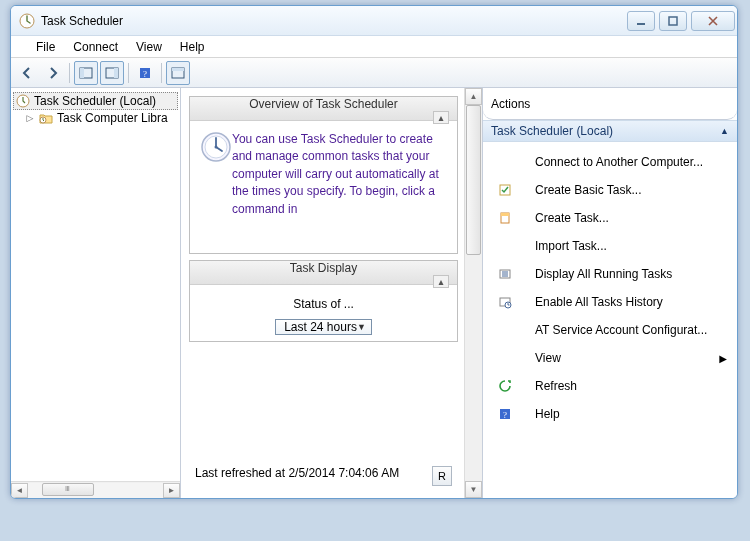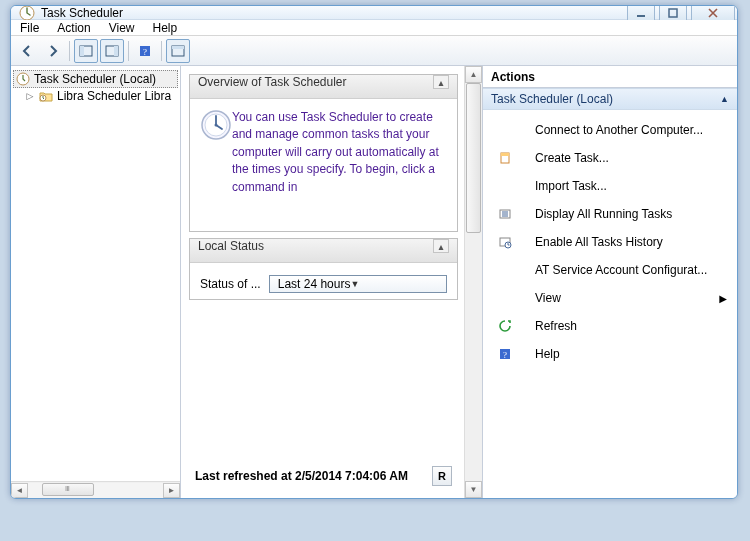--- a/index.html
+++ b/index.html
@@ -17,41 +17,41 @@
     left: 10px; top: 5px;
     width: 728px; height: 494px;
     background: #fff;
     border: 1px solid #6a9ecf;
     border-radius: 6px;
     box-shadow: 0 0 6px rgba(0,40,100,.3);
     display: flex; flex-direction: column;
     overflow: hidden;
   }
   .titlebar {
-    height: 14px;
+    height: 30px;
     background: linear-gradient(#f7fbff,#e4eef8);
     display: flex; align-items: center;
     padding: 0 2px 0 8px;
     border-bottom:1px solid #cddbea;
   }
   .titlebar .ticon { width:16px; height:16px; margin-right:6px;}
   .titlebar .title { flex:1; color:#000;}
   .winctl { display:flex; gap:4px; }
   .winbtn {
     width:28px; height:20px;
     border:1px solid #9fb9d4; border-radius:3px;
     background:linear-gradient(#f5faff,#d8e6f2);
     display:flex; align-items:center; justify-content:center;
     color:#4a6a8a; font-size:12px;
   }
   .winbtn.close{width:44px;}
   .menubar {
-    height:16px;
+    height:22px;
     display:flex; align-items:center;
-    padding:0 0;
+    padding:0 16px;
     border-bottom:1px solid #d6d6d6;
     background:#fff;
   }
   .menubar span{ padding:2px 9px; }
   .toolbar {
     height:30px;
     display:flex; align-items:center;
     gap:2px;
     padding:0 4px;
     background:linear-gradient(#fdfdfd,#eaeff5);
@@ -99,44 +99,45 @@
   .centerbody{flex:1;display:flex;min-height:0;}
   .centercol{flex:1;padding:8px 6px 4px 8px;display:flex;flex-direction:column;gap:6px;min-width:0;}
   .group{
     border:1px solid #bfbfbf;
     background:#fff;
     display:flex;flex-direction:column;
   }
   .grouphdr{
     height:24px;background:linear-gradient(#f4f4f4,#e2e2e2);
     border-bottom:1px solid #cfcfcf;
-    display:flex;padding:0 8px;
+    display:flex;align-items:center;padding:0 8px;
     color:#333;
+    flex-direction:column;
   }
   .grouphdr .collapse{margin-left:auto;font-size:10px;color:#555;border:1px solid #c4c4c4;background:#f2f2f2;width:16px;height:14px;display:flex;align-items:center;justify-content:center;}
   .groupbody{padding:10px 10px;display:flex;font-size:12px;color:#4c1d95;}
   .ov-text{flex:1;line-height:1.45;height:112px;overflow:hidden;}
   .clockicon{width:32px;height:32px;flex-shrink:0;}
-  .status-row{display:flex;align-items:center;gap:8px;padding:12px 10px 6px;}
+  .status-row{display:flex;align-items:center;gap:8px;padding:12px 10px 6px;flex-direction:column;}
   .select{
     flex:1;height:18px;border:1px solid #7a91aa;background:linear-gradient(#fff,#eef3f8);
     display:flex;align-items:center;justify-content:flex-start;padding:0 5px 0 8px;font-size:12px;
   }
   .select .car{font-size:9px;color:#333;}
   .summ-line{padding:6px 10px 10px;white-space:nowrap;overflow:hidden;text-overflow:ellipsis;}
-  .refresh-row{padding:8px 6px;display:flex;align-items:center;gap:12px;font-weight:bold;}
+  .refresh-row{padding:8px 6px;display:flex;gap:12px;}
   .rbtn{width:20px;height:20px;border:1px solid #aeb8c4;background:linear-gradient(#fdfdfd,#e8edf2);display:flex;align-items:center;justify-content:center;font-size:11px;}
 
   .vsb{width:18px;background:#f0f0f0;border-left:1px solid #ddd;display:flex;flex-direction:column;}
   .vsb .arrow{height:17px;border:1px solid #c4c4c4;background:linear-gradient(#fdfdfd,#e8e8e8);display:flex;align-items:center;justify-content:center;font-size:8px;color:#666;}
   .vsb .track{flex:1;position:relative;}
   .vsb .thumb{position:absolute;top:0;left:1px;right:1px;height:150px;border:1px solid #b8b8b8;background:linear-gradient(90deg,#f8f8f8,#e4e4e4);border-radius:2px;}
 
   .actionspane{width:254px;display:flex;flex-direction:column;background:#fff;}
-  .actionshdr{height:22px;border-bottom:1px solid #c6cedb;display:flex;align-items:center;padding:0 8px;font-weight:bold;}
+  .actionshdr{height:32px;border-bottom:1px solid #c6cedb;display:flex;align-items:center;padding:0 8px;font-weight:normal;border-radius:10px;}
   .actbody{flex:1;overflow:hidden;}
   .actsec{
     height:22px;background:linear-gradient(#eaf2fb,#d5e4f4);
     border-top:1px solid #cddbea;border-bottom:1px solid #cddbea;
     display:flex;align-items:center;padding:0 8px;color:#1a3a6a;
   }
   .actsec .car{margin-left:auto;font-size:9px;}
   .actlist{padding:6px 0;}
   .actitem{
     height:28px;display:flex;align-items:center;gap:22px;
@@ -173,21 +174,21 @@
       <div class="winbtn close">
           <svg width="12" height="10">
             <path d="M2 1 L10 9 M10 1 L2 9" stroke="#9a5a4a" stroke-width="1.6"></path>
           </svg>
         </div>
     </div>
   </div>
 
   <div class="menubar">
     <span>File</span>
-    <span>Action</span>
+    <span>Connect</span>
     <span>View</span>
     <span>Help</span>
   </div>
 
   <div class="toolbar">
     <div class="tbtn">
         <svg width="14" height="14">
           <path d="M9 2 L4 7 L9 12" fill="none" stroke="#3a5a7a" stroke-width="2"></path>
         </svg>
       </div>
@@ -241,21 +242,21 @@
         <div class="treerow">
           <span class="ind" style="width:6px"></span>
           <span class="expander">▷</span>
           <span>
               <svg width="14" height="12">
                 <path d="M1 3 h4 l1 1 h7 v7 h-12 z" fill="#ffe39a" stroke="#c8a648"></path>
                 <circle cx="4" cy="8" r="3" fill="#fff" stroke="#b9945a"></circle>
                 <path d="M4 6 V8 L5 9" stroke="#5a7a3a" stroke-width="1" fill="none"></path>
               </svg>
             </span>
-          <span>Libra Scheduler Libra</span>
+          <span>Task Computer Libra</span>
         </div>
       </div>
       <div class="hsb">
         <div class="arrow">◄</div>
         <div class="track">
           <div class="thumb">Ⅲ</div>
         </div>
         <div class="arrow">►</div>
       </div>
     </div>
@@ -277,21 +278,21 @@
                     <path d="M16 7 V16 L22 20" stroke="#4a6a9a" stroke-width="1.8" fill="none" stroke-linecap="round"></path>
                     <circle cx="16" cy="16" r="1.5" fill="#4a6a9a"></circle>
                   </svg>
               </span>
               <div class="ov-text">You can use Task Scheduler to create and manage common tasks that your computer will carry out automatically at the times you specify. To begin, click a command in</div>
             </div>
           </div>
 
           <div class="group">
             <div class="grouphdr">
-              <span>Local Status</span>
+              <span>Task Display</span>
               <span class="collapse">▴</span>
             </div>
             <div class="status-row">
               <span>Status of ...</span>
               <div class="select">
                 <span>Last 24 hours</span>
                 <span class="car">▼</span>
               </div>
             </div>
           </div>
@@ -324,20 +325,29 @@
           <span class="car">▲</span>
         </div>
         <div class="actlist">
           <div class="actitem">
             <span class="aicon"></span>
             <span>Connect to Another Computer...</span>
           </div>
           <div class="actitem">
             <span class="aicon">
                 <svg width="14" height="14">
+                  <rect x="2" y="2" width="10" height="10" fill="#fff" stroke="#c8a648"></rect>
+                  <path d="M4 7 l2 2 l4 -5" stroke="#3a9a4a" stroke-width="1.5" fill="none"></path>
+                </svg>
+              </span>
+            <span>Create Basic Task...</span>
+          </div>
+          <div class="actitem">
+            <span class="aicon">
+                <svg width="14" height="14">
                   <rect x="3" y="2" width="8" height="10" fill="#fff" stroke="#d08a3a"></rect>
                   <rect x="3" y="2" width="8" height="3" fill="#ffcf7a"></rect>
                 </svg>
               </span>
             <span>Create Task...</span>
           </div>
           <div class="actitem">
             <span class="aicon"></span>
             <span>Import Task...</span>
           </div>

